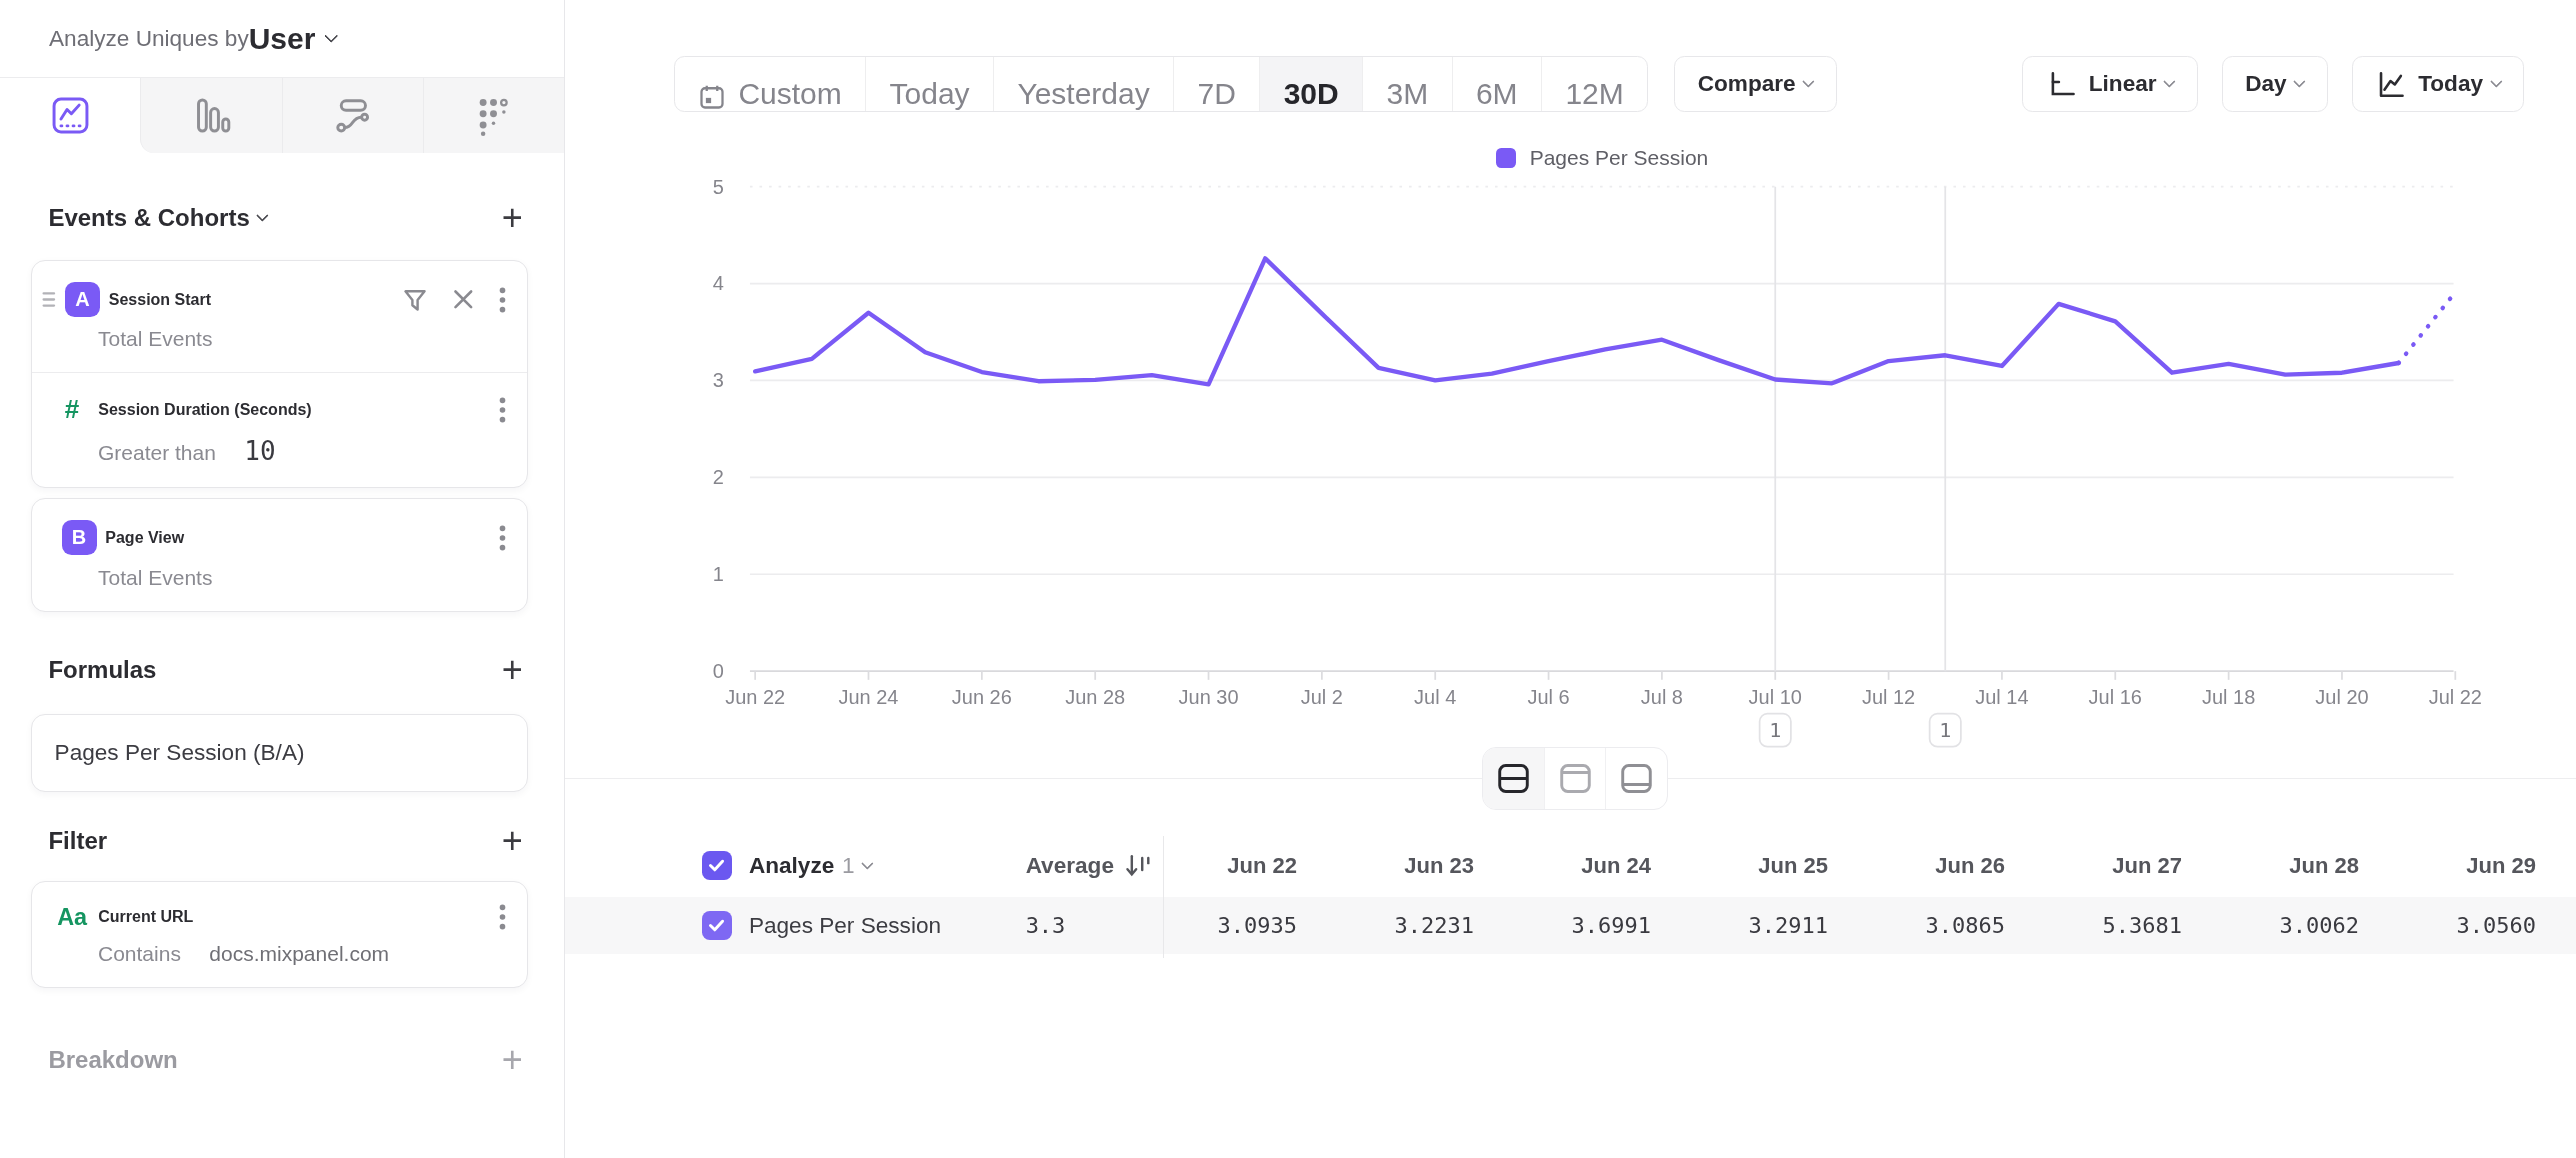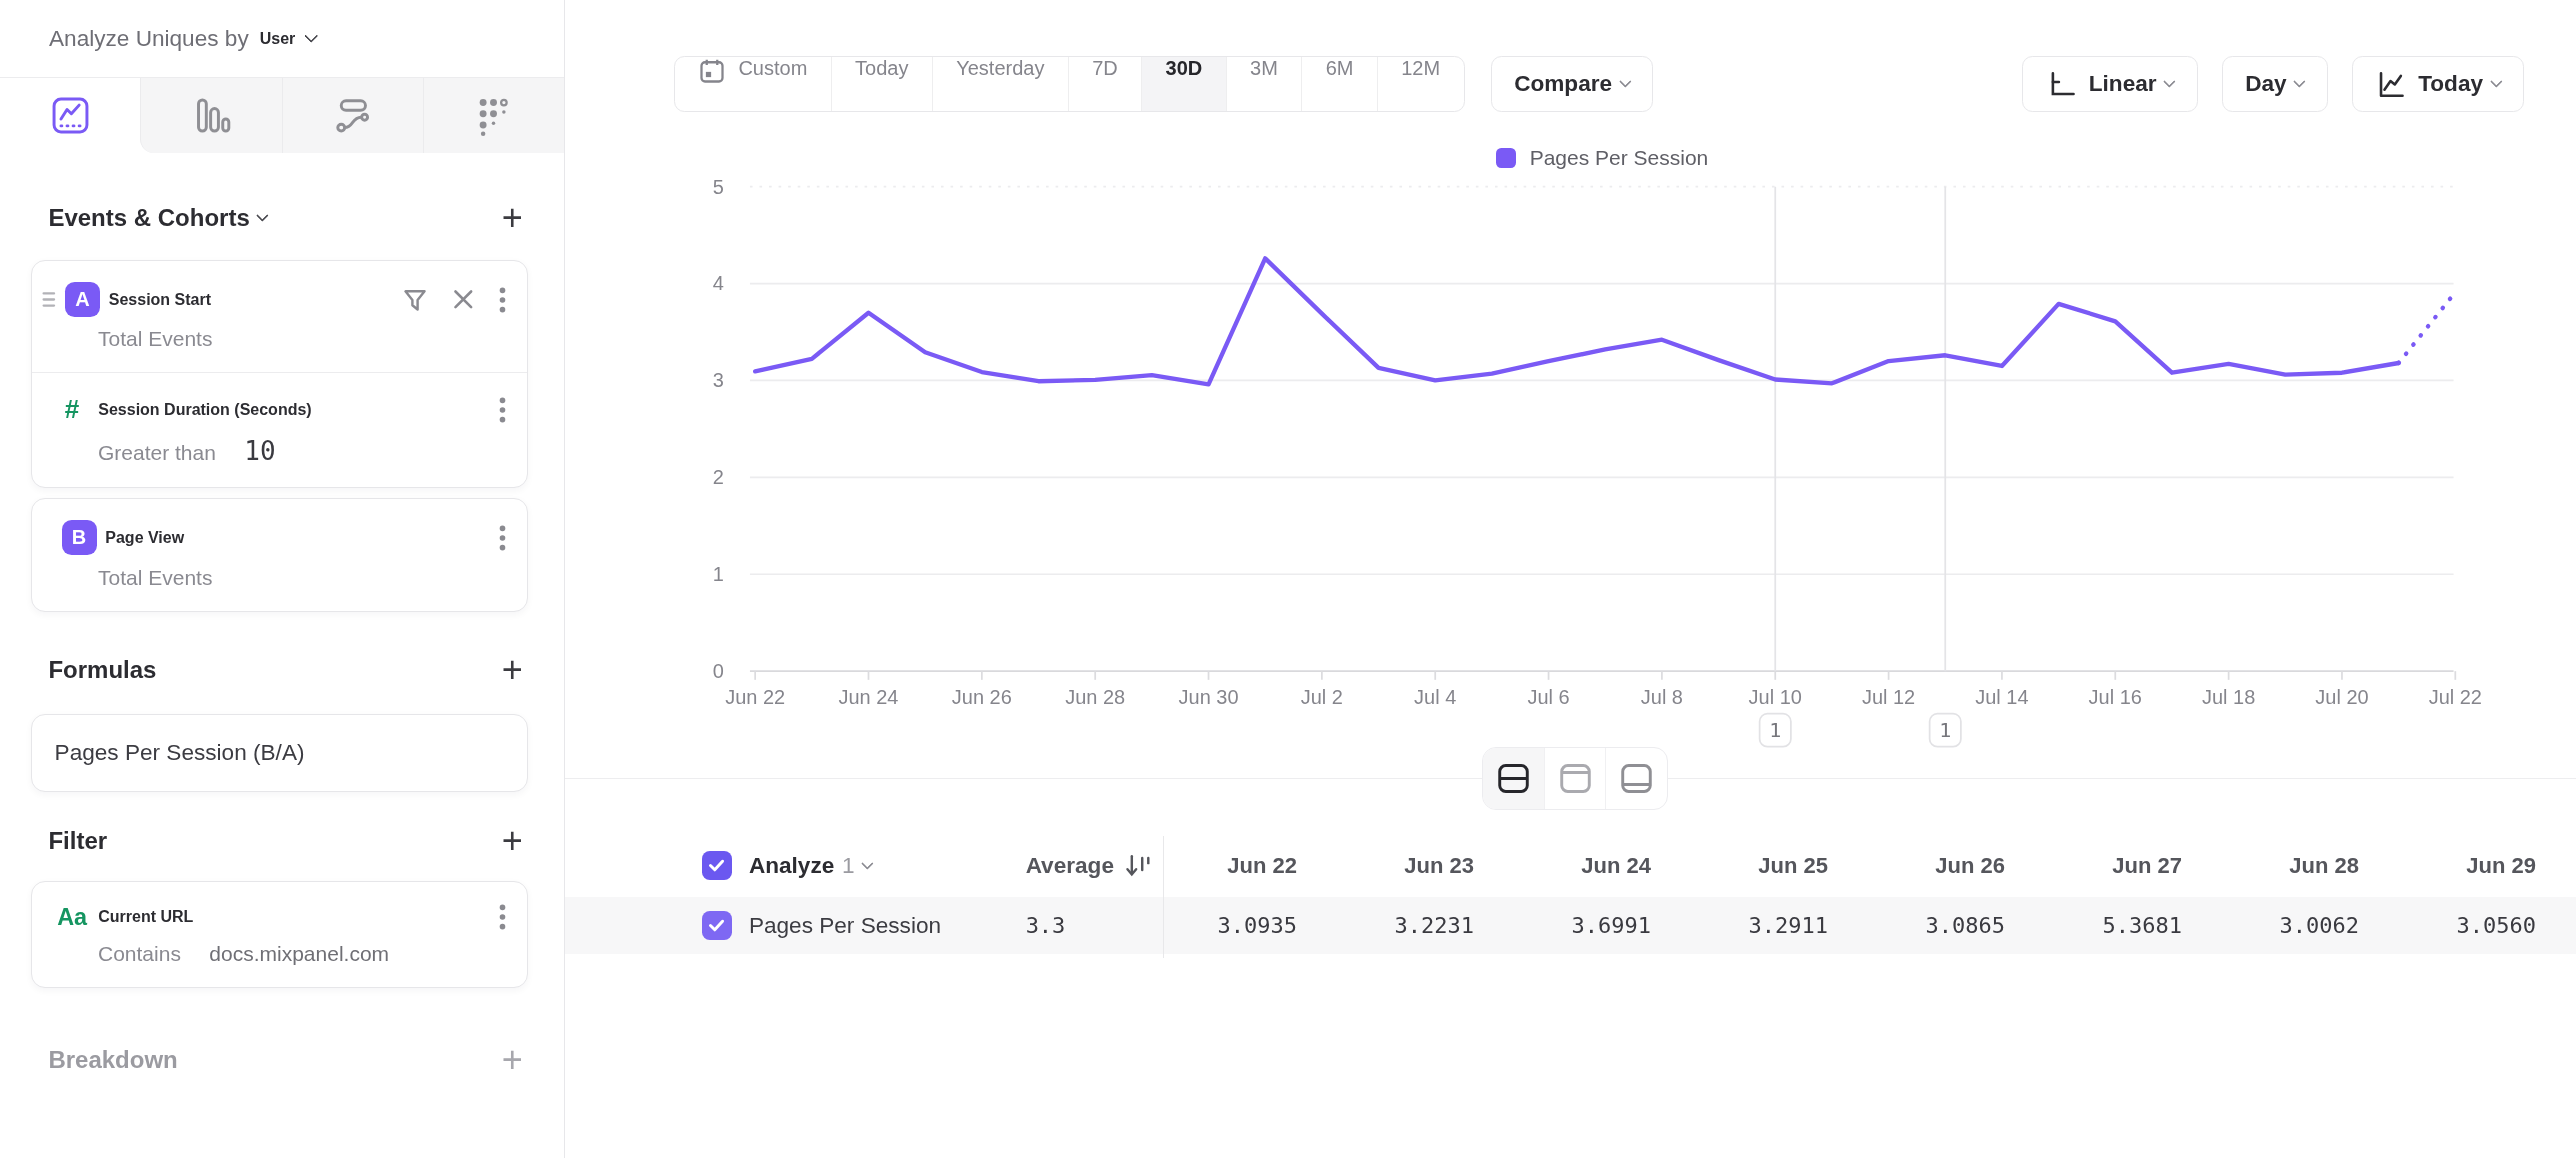--- a/index.html
+++ b/index.html
@@ -9,21 +9,21 @@
   }
   *{box-sizing:border-box;margin:0;padding:0}
   html,body{width:2576px;height:1159px;overflow:hidden;background:#fff;
     font-family:"Liberation Sans","DejaVu Sans",sans-serif;color:var(--ink);}
   .mono{font-family:"DejaVu Sans Mono","Liberation Mono",monospace}
   svg{display:block}
   
   .sidebar{position:fixed;left:0;top:0;width:565px;height:1159px;border-right:1.7px solid var(--border);background:#fff}
   .sb-header{height:78px;border-bottom:1.7px solid var(--border2);display:flex;align-items:center;padding-left:49px}
   .sb-header .lbl{font-size:22.6px;color:#6e6e75}
-  .sb-header .val{font-size:16px;font-weight:700;color:var(--ink);margin-left:11px}
+  .sb-header .val{font-size:30px;font-weight:700;color:var(--ink);margin-left:0}
   .chev{display:inline-block;width:10.4px;height:10.4px;border-right:2.6px solid #4a4a50;border-bottom:2.6px solid #4a4a50;transform:rotate(45deg);margin:-5.2px 0 0 10.4px;border-radius:0.9px}
   .chev.sm{width:8.7px;height:8.7px;margin-left:8.7px}
   .chev.gray{border-color:#8b8b92}
   .tabs{display:flex;height:75px}
   .tab{flex:1;display:flex;align-items:center;justify-content:center;background:#f5f5f6;border-left:1.7px solid #ebebed}
   .tab.active{background:#fff;border-left:none}
   .tab:nth-child(2){border-bottom-left-radius:14px}
   .sb-body{padding:0 36px 0 31px}
   .section-head{display:flex;align-items:center;justify-content:space-between;margin-left:17.4px}
   .section-head .t{font-size:24px;font-weight:700;color:var(--ink)}
@@ -39,21 +39,21 @@
   .ev-title{margin-left:8.7px;font-size:16px;font-weight:600;color:var(--ink);white-space:nowrap}
   .ev-icons{margin-left:auto;display:flex;gap:24px;align-items:center}
   .ev-detail{padding:10.4px 0 21px 66px;color:var(--gray);font-size:21px}
   .ev-detail .opval{color:#3a3a40;font-size:26px;margin-left:22.6px}
   .carddiv{border-top:1.7px solid var(--border2)}
   .formula-card{height:78px;display:flex;align-items:center;padding-left:22.6px;font-size:22.6px;font-weight:500;color:var(--text)}
   
   .main{position:fixed;left:565px;top:0;width:2011px;height:1159px;background:#fff}
   .toolbar{position:absolute;left:109px;right:52px;top:56px;height:56px;display:flex;align-items:stretch}
   .seg{display:flex;border:1.7px solid var(--border);border-radius:10.4px;overflow:hidden;background:#fff}
-  .seg .si{display:flex;align-items:flex-start;padding:0 23.4px;font-size:20px;color:#85858c;border-left:1.7px solid #eeeeef;cursor:pointer;white-space:nowrap}
+  .seg .si{display:flex;align-items:flex-end;padding:0 23.4px;font-size:30px;color:#85858c;border-left:1.7px solid #eeeeef;cursor:pointer;white-space:nowrap}
   .seg .si:first-child{border-left:none}
   .seg .si.active{background:#f4f4f6;color:#26262b;font-weight:700}
   .btn{display:flex;align-items:center;border:1.7px solid var(--border);border-radius:10.4px;background:#fff;padding:0 22.6px;font-size:22.6px;color:var(--ink);font-weight:600;cursor:pointer;white-space:nowrap}
   .btn .ic{margin-right:12px;display:flex}
   .toolbar .right{margin-left:auto;display:flex;gap:24px}
   .legend{position:absolute;top:146px;left:185px;width:1704px;display:flex;justify-content:center;align-items:center;gap:14px}
   .legend .sw{width:20px;height:20px;border-radius:5.2px;background:var(--purple)}
   .legend .lt{font-size:21px;color:#5f5f66}
   .hdivider{position:absolute;top:778px;left:0;right:0;border-top:1.7px solid #ededef}
   .toggle{position:absolute;top:747px;left:917px;width:186px;height:63px;background:#fff;border:1.7px solid #ececef;border-radius:14px;display:flex;overflow:hidden}

